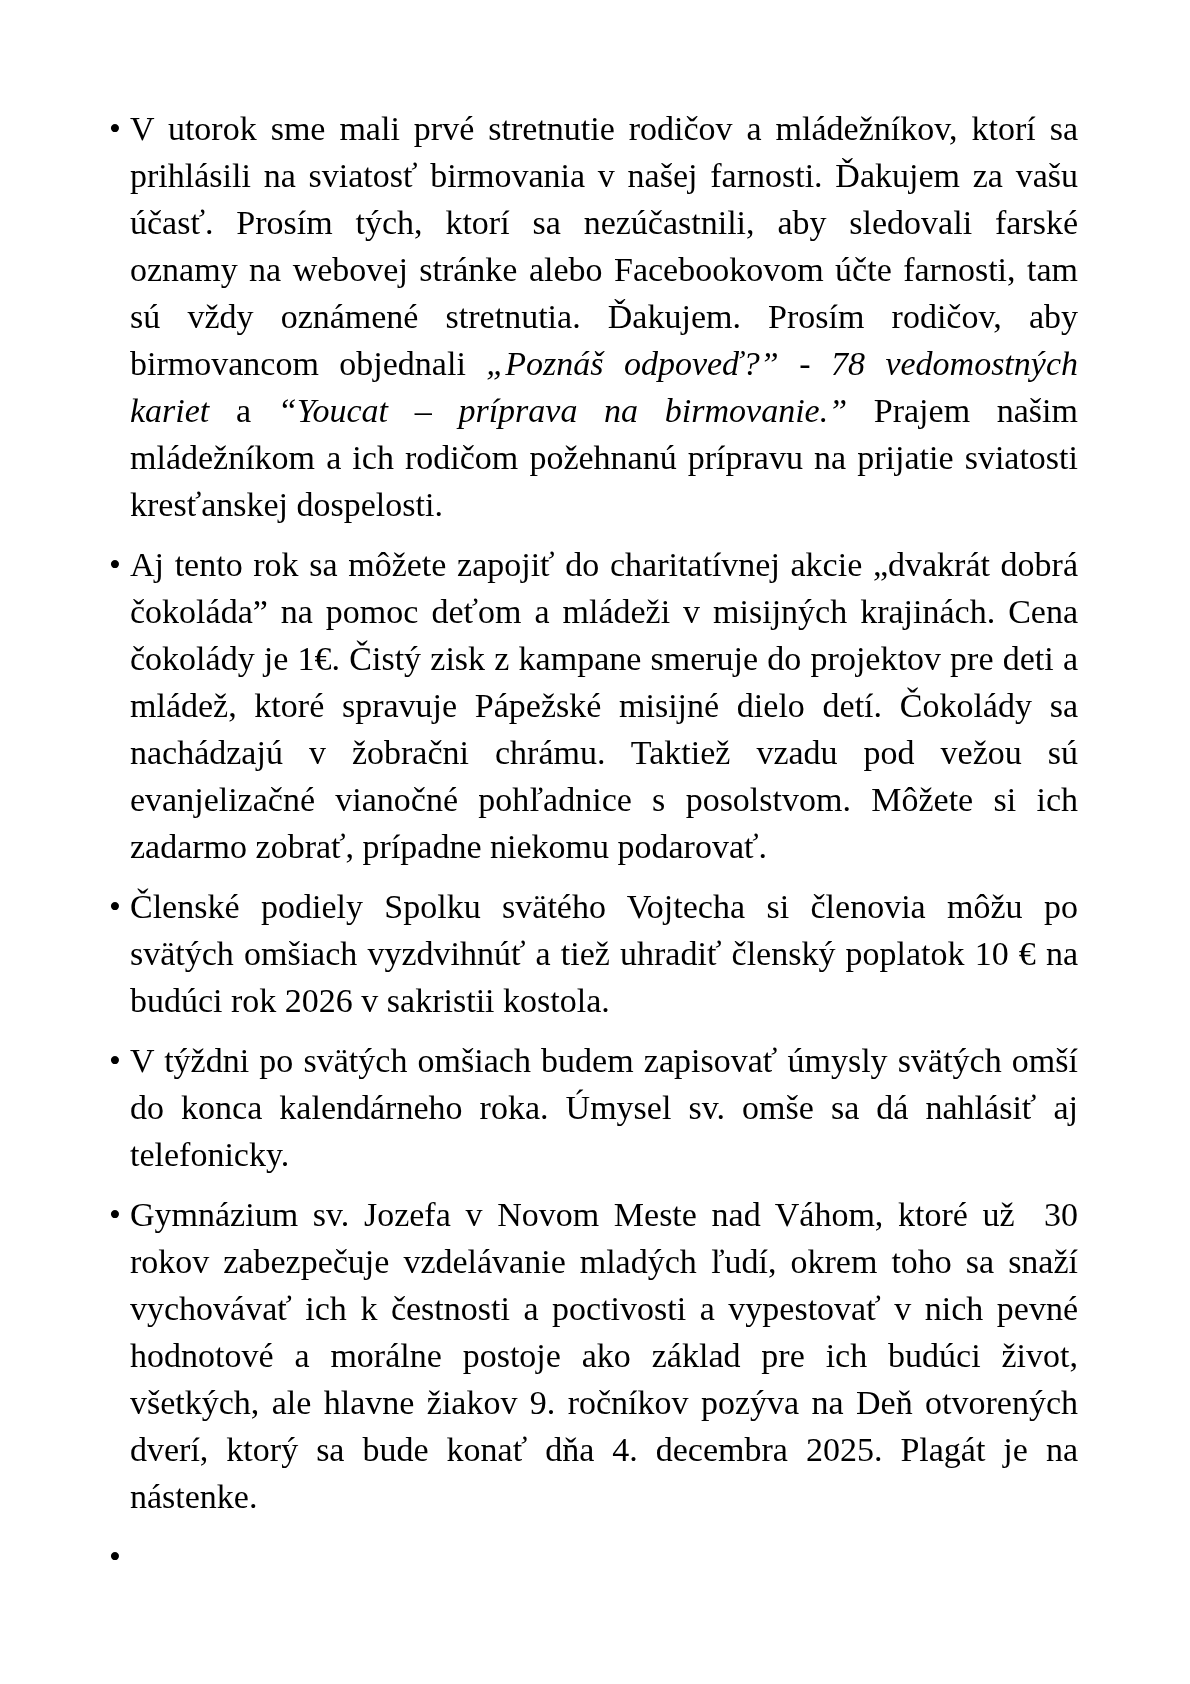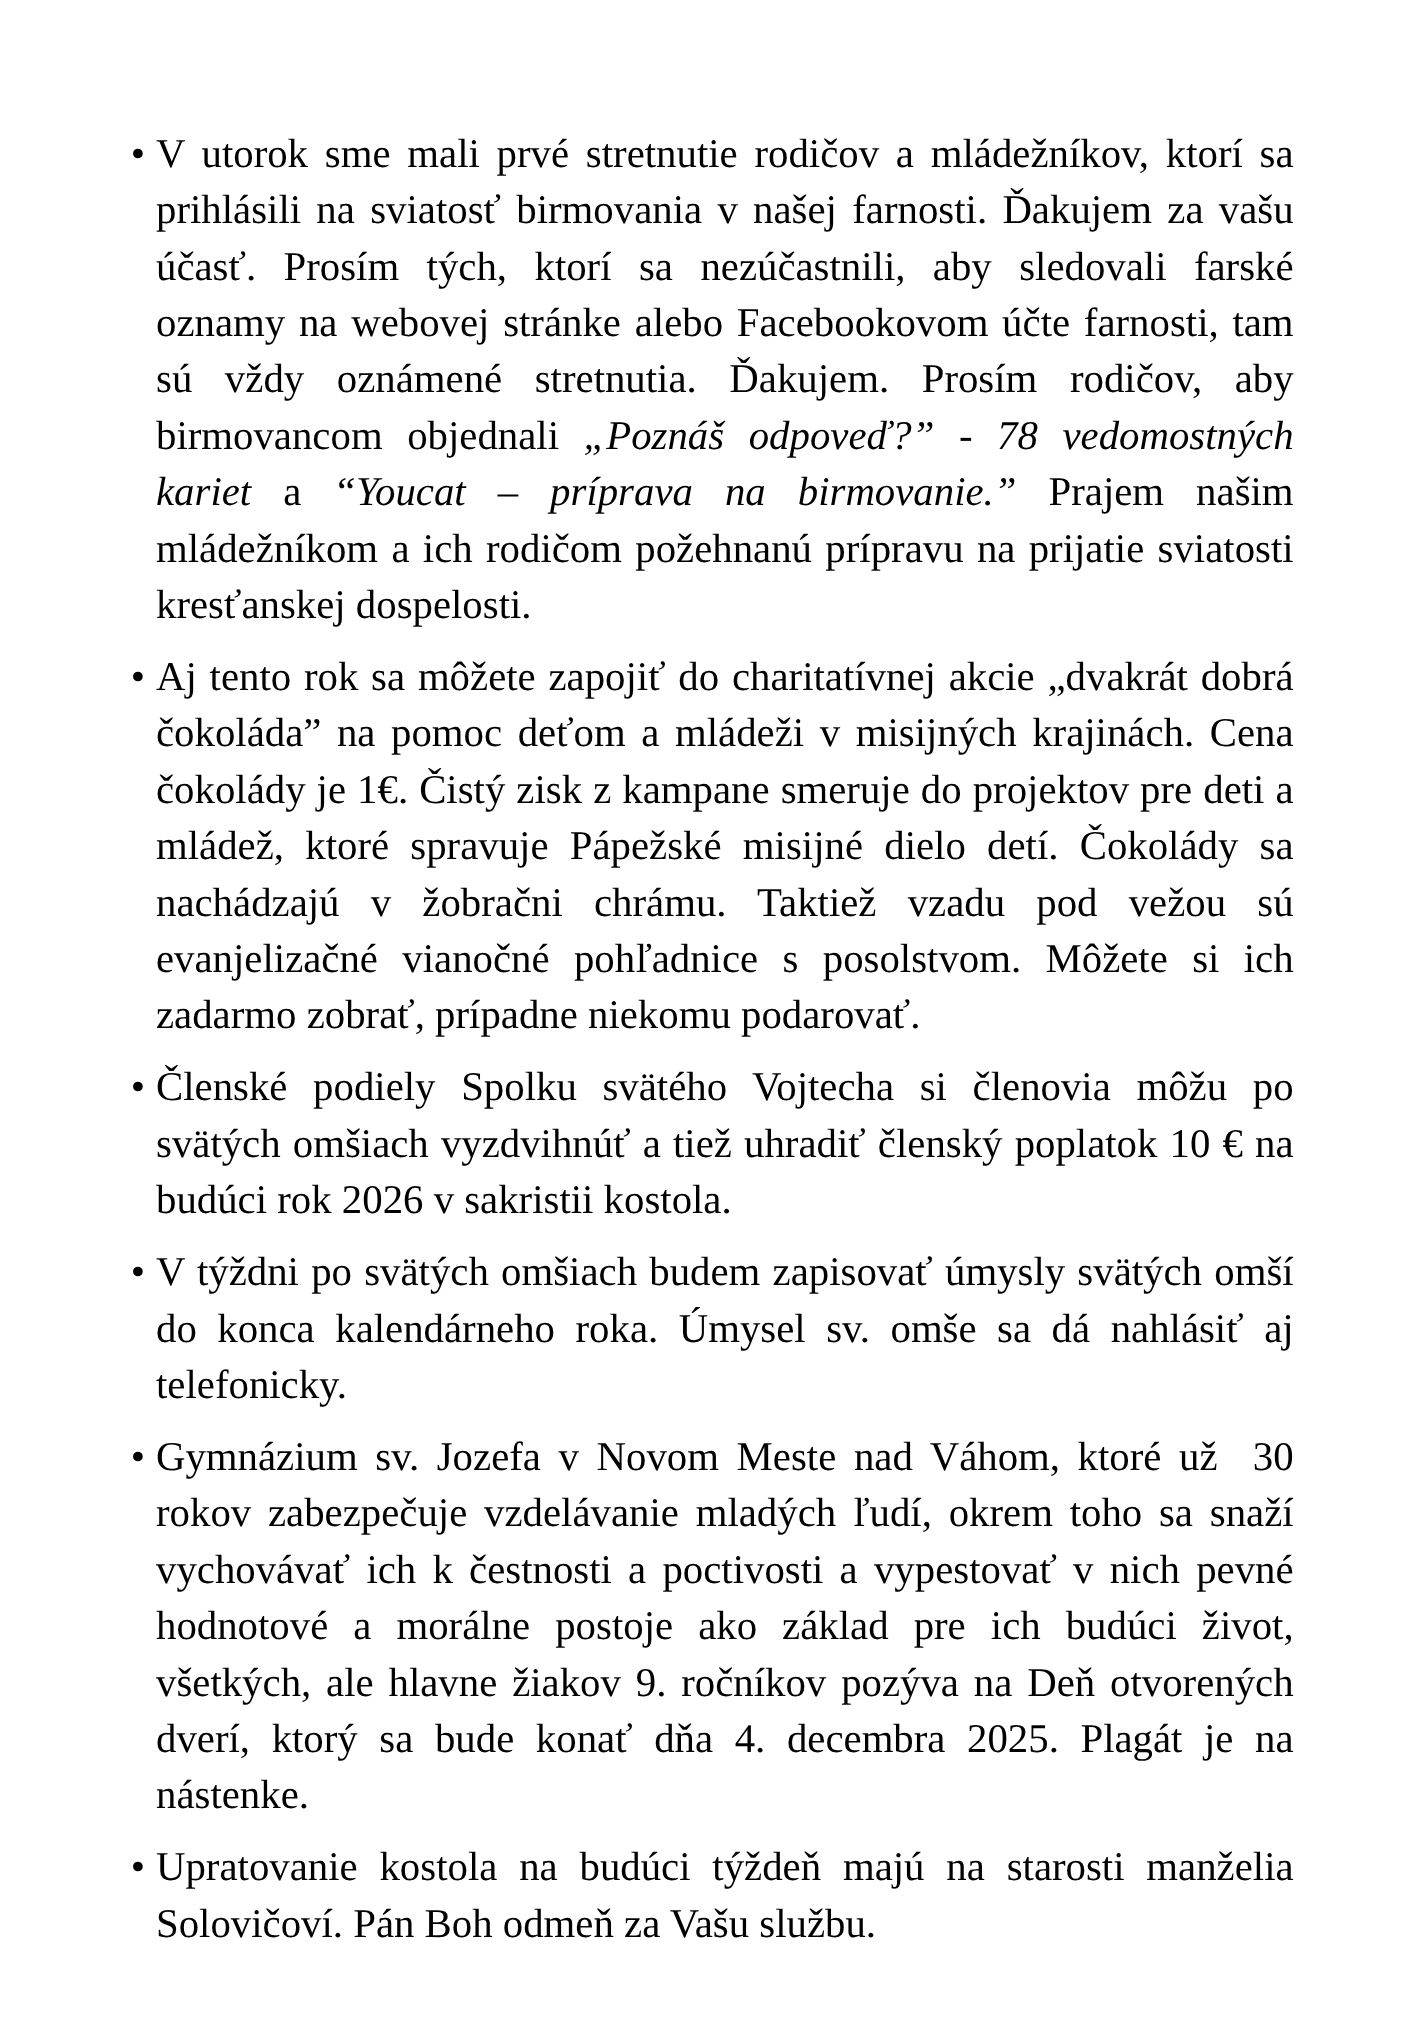--- a/index.html
+++ b/index.html
@@ -73,17 +73,16 @@
       <span class="seg">V týždni po svätých omšiach budem zapisovať úmysly svätých omší do konca kalendárneho roka. Úmysel sv. omše sa dá nahlásiť aj telefonicky.</span>
     </li>
 
     <li class="bullet-item">
       <span class="bullet-marker">•</span>
       <span class="seg">Gymnázium sv. Jozefa v Novom Meste nad Váhom, ktoré už &nbsp;30 rokov zabezpečuje vzdelávanie mladých ľudí, okrem toho sa snaží vychovávať ich k čestnosti a poctivosti a vypestovať v nich pevné hodnotové a morálne postoje ako základ pre ich budúci život, všetkých, ale hlavne žiakov 9. ročníkov pozýva na Deň otvorených dverí, ktorý sa bude konať dňa 4. decembra 2025. Plagát je na nástenke.</span>
     </li>
 
     <li class="bullet-item">
       <span class="bullet-marker">•</span>
-      <span class="seg">Upratovanie kostola na budúci týždeň majú na starosti manželia Solovičoví. Pán Boh odmeň za Vašu službu.</span>
     </li>
 
   </ul>
 </div>
 
 </body></html>

